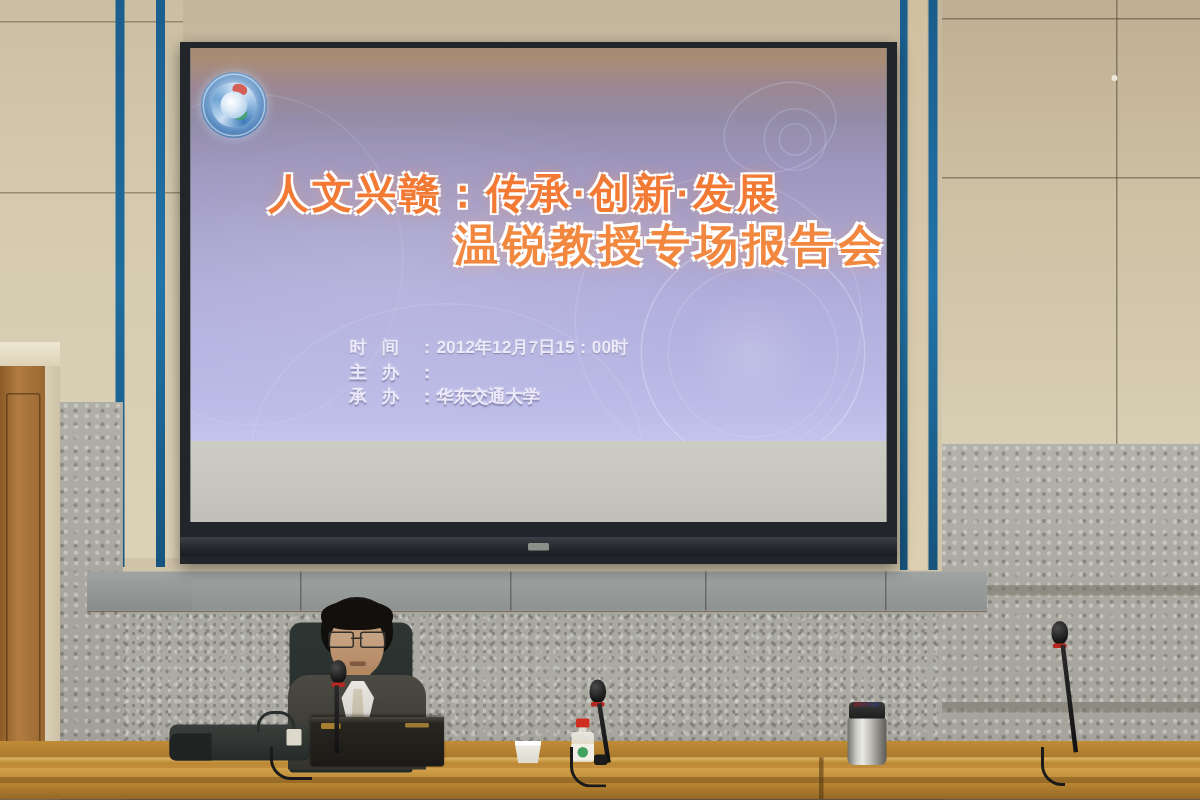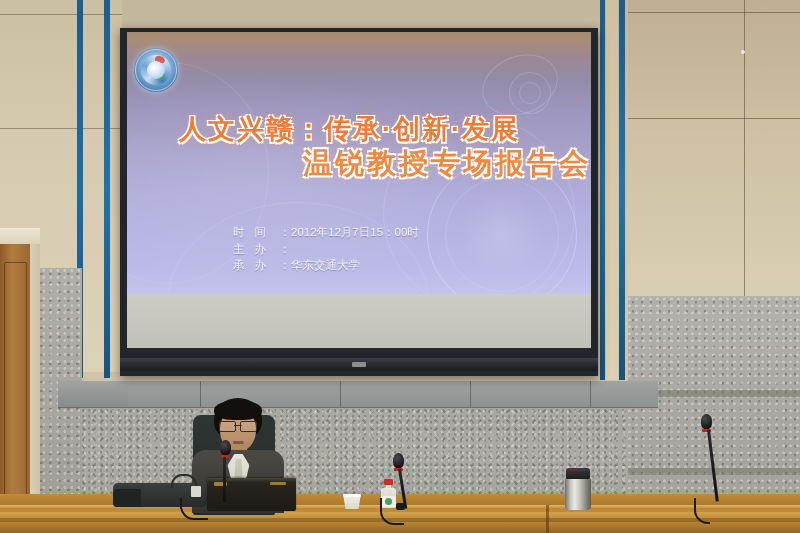--- a/index.html
+++ b/index.html
@@ -136,21 +136,21 @@
   .s-title{position:absolute;left:0;right:0;top:101px;text-align:right;
     font-size:29px;font-weight:bold;letter-spacing:3px;color:#f2873f;
     text-shadow:
       -1.6px -1.6px 0 #fff, 1.6px -1.6px 0 #fff, -1.6px 1.6px 0 #fff, 1.6px 1.6px 0 #fff,
       0 0 10px rgba(255,160,90,.6); margin-top: 11px;}
   .s-sub{position:absolute;left:0;right:0;top:148px;text-align:center;
     font-size:14px;font-weight:bold;letter-spacing:.6px;color:#e8e6f6;
     text-shadow:0 0 3px rgba(255,255,255,.9),0 1px 1px rgba(90,80,130,.6);}
 
   .s-meta{position:absolute;left:106px;top:192px;color:#eceafa;font-size:11.5px;line-height:16.5px;
-    font-weight:normal;text-shadow:0 1px 1px rgba(80,72,120,.55),0 0 2px rgba(255,255,255,.5);}
+    font-weight:bold;text-shadow:0 1px 1px rgba(80,72,120,.55),0 0 2px rgba(255,255,255,.5);}
   .s-meta .row{display:flex;white-space:nowrap;}
   .s-meta .k{display:inline-block;width:46px;letter-spacing:10px;}
   .s-meta .c{display:inline-block;width:12px;}
   .s-meta .v{display:inline-block;}
 
   
   .screen-blank{position:absolute;left:0;top:262px;width:464px;height:58px;
     background:linear-gradient(180deg,#cdccc4,#c6c5bd 60%,#c0bfb7);}
 
   

